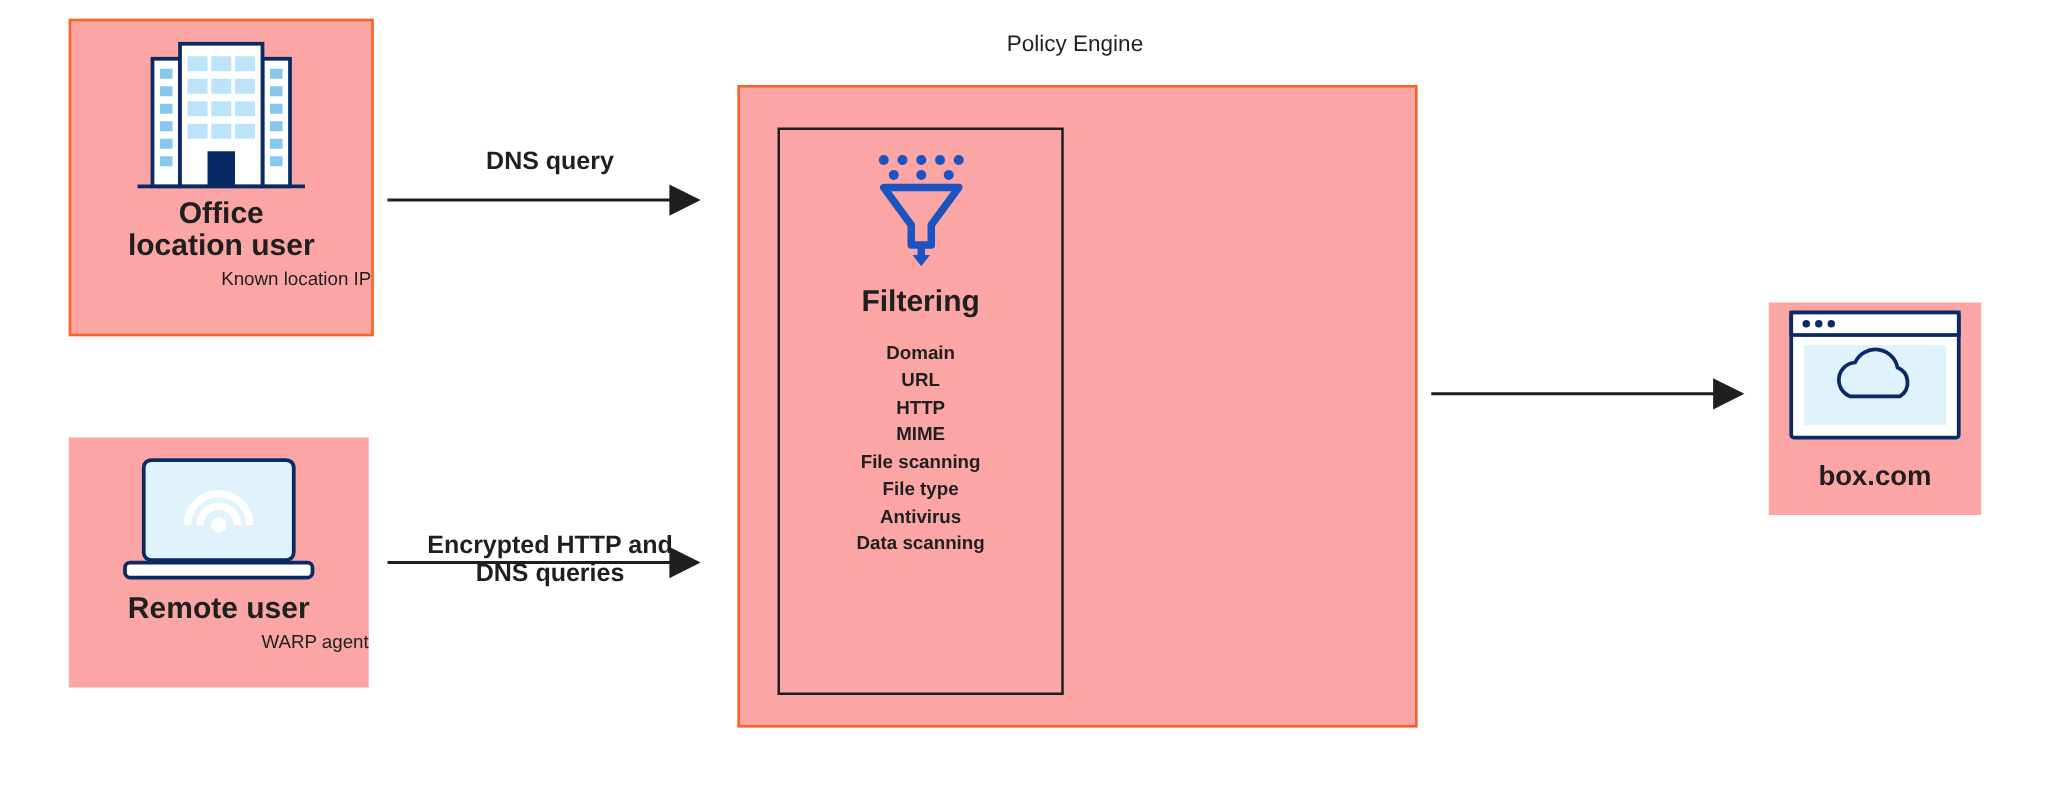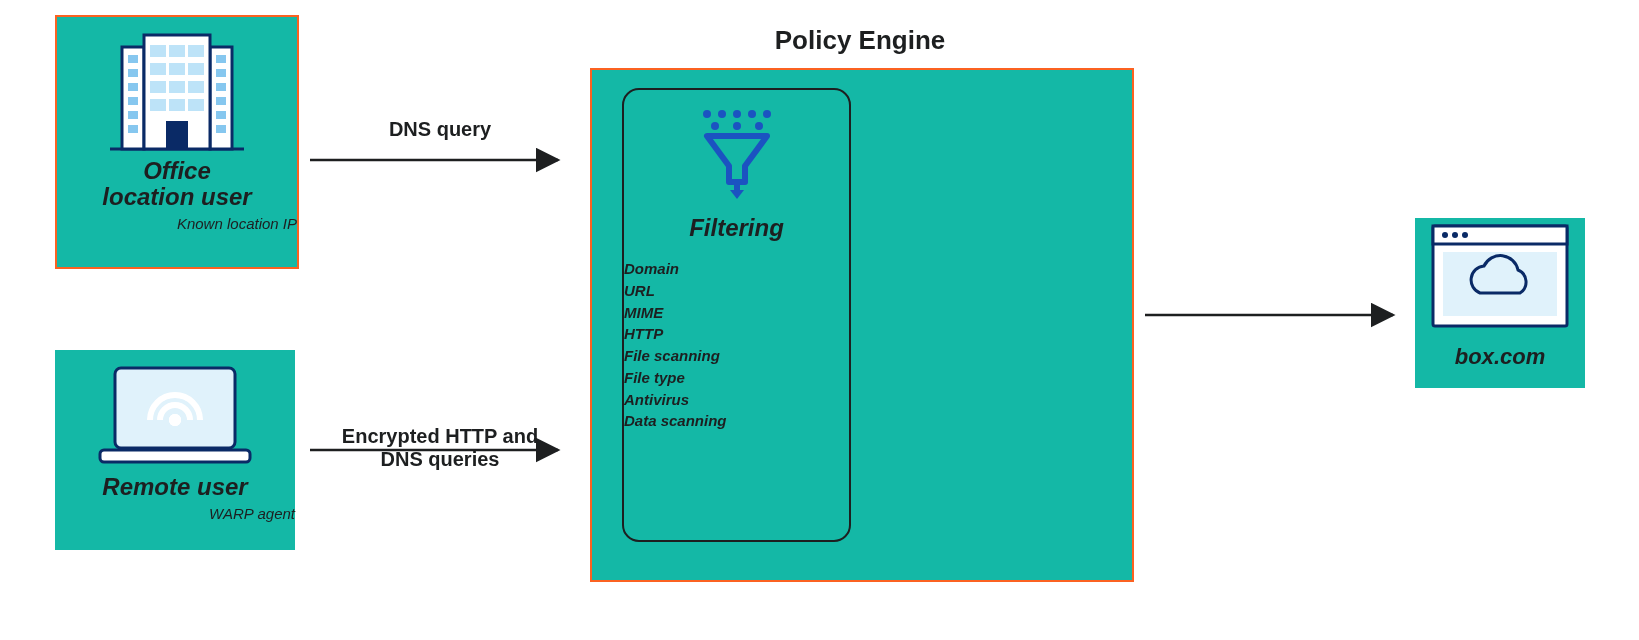--- a/index.html
+++ b/index.html
@@ -1,24 +1,24 @@
 <!DOCTYPE html>
 <html><head>
 <meta charset="utf-8">
 <style>
   html,body{margin:0;padding:0;background:#fff;font-family:-apple-system,BlinkMacSystemFont,"Segoe UI",Helvetica,Arial,sans-serif;color:#1d1f20;}
   .canvas{position:relative;width:1639px;height:640px;}
-  .box{position:absolute;background:#14b8a6;font-style:italic;}
+  .box{position:absolute;background:#fca5a5;}
   .orange{border:2px solid #fb6221;}
   .black{border:2px solid #1d1f20;}
   .title{font-size:24px;font-weight:600;text-align:center;}
   .subtitle{font-size:15px;text-align:right;margin-top:4px;}
   .edge-label{position:absolute;font-size:20px;font-weight:600;text-align:center;}
   .inner-title{font-size:24px;font-weight:600;text-align:center;margin-top:10px;}
-  .list{font-size:15px;font-weight:600;margin-top:16px;line-height:1.45;}
+  .list{font-size:15px;font-weight:600;text-align:center;margin-top:16px;line-height:1.45;}
   svg.icon{display:block;margin:0 auto;}
   svg.arrow{position:absolute;overflow:visible;}
 </style>
 </head>
 <body>
 
 <div class="canvas">
 
   <div class="box orange" style="left:55px;top:15px;width:240px;height:250px;">
     <svg class="icon" width="150" height="130" viewBox="0 0 150 130" style="margin-top:10px;">
@@ -97,64 +97,64 @@
           <path d="M0,0 L10,5 L0,10 z" fill="#1d1f20"></path>
         </marker>
       </defs>
     <line x1="0" y1="15" x2="248" y2="15" stroke="#1d1f20" stroke-width="2.5" marker-end="url(#ah2)"></line>
   </svg>
   <div class="edge-label" style="left:310px;top:393px;width:260px;margin-top:32px;">
     <span>Encrypted HTTP and</span><br>
     <span>DNS queries</span>
   </div>
 
-  <div class="edge-label" style="left:590px;top:25px;width:540px;font-size:26px;font-weight:700;">Policy Engine</div>
+  <div class="edge-label" style="left:590px;top:25px;width:540px;font-size:18px;font-weight:400;">Policy Engine</div>
 
   <div class="box orange" style="left:590px;top:68px;width:540px;height:510px;">
 
-    <div class="box black" style="left:30px;top:18px;width:225px;height:450px;border-radius:17px;">
+    <div class="box black" style="left:30px;top:32px;width:225px;height:450px;">
       <svg class="icon" width="100" height="100" viewBox="0 0 100 100" style="margin-top:14px;">
         <circle cx="20" cy="10" r="4" fill="#1b53c1"></circle>
           <circle cx="35" cy="10" r="4" fill="#1b53c1"></circle>
           <circle cx="50" cy="10" r="4" fill="#1b53c1"></circle>
           <circle cx="65" cy="10" r="4" fill="#1b53c1"></circle>
           <circle cx="80" cy="10" r="4" fill="#1b53c1"></circle>
         <circle cx="28" cy="22" r="4" fill="#1b53c1"></circle>
           <circle cx="50" cy="22" r="4" fill="#1b53c1"></circle>
           <circle cx="72" cy="22" r="4" fill="#1b53c1"></circle>
         <path d="M20 32 L80 32 L58 62 L58 78 L42 78 L42 62 Z" fill="none" stroke="#1b53c1" stroke-width="6" stroke-linejoin="round"></path>
         <line x1="50" y1="78" x2="50" y2="90" stroke="#1b53c1" stroke-width="6"></line>
         <path d="M43 86 L50 95 L57 86 Z" fill="#1b53c1"></path>
       </svg>
       <div class="inner-title">Filtering</div>
       <div class="list">
         <div>Domain</div>
         <div>URL</div>
+        <div>HTTP</div>
         <div>MIME</div>
-        <div>HTTP</div>
         <div>File scanning</div>
         <div>File type</div>
         <div>Antivirus</div>
         <div>Data scanning</div>
       </div>
     </div>
 
 
   </div>
 
   <svg class="arrow" style="left:1145px;top:300px;" width="260" height="30">
     <defs>
         <marker id="ah3" markerWidth="12" markerHeight="12" refX="9" refY="5" orient="auto">
           <path d="M0,0 L10,5 L0,10 z" fill="#1d1f20"></path>
         </marker>
       </defs>
     <line x1="0" y1="15" x2="248" y2="15" stroke="#1d1f20" stroke-width="2.5" marker-end="url(#ah3)"></line>
   </svg>
 
-  <div class="box" style="left:1415px;top:218px;width:170px;height:170px;">
+  <div class="box" style="left:1415px;top:242px;width:170px;height:170px;">
     <svg class="icon" width="150" height="120" viewBox="0 0 150 120">
       <rect x="8" y="8" width="134" height="100" rx="2" fill="#fff" stroke="#0a2a66" stroke-width="3"></rect>
       <rect x="8" y="8" width="134" height="18" fill="#fff" stroke="#0a2a66" stroke-width="3"></rect>
       <circle cx="20" cy="17" r="3" fill="#0a2a66"></circle>
         <circle cx="30" cy="17" r="3" fill="#0a2a66"></circle>
         <circle cx="40" cy="17" r="3" fill="#0a2a66"></circle>
       <rect x="18" y="34" width="114" height="64" fill="#e0f2fb"></rect>
       <path d="M55 75 a14 14 0 0 1 4 -27 a18 18 0 0 1 34 4 a13 13 0 0 1 2 23 Z" fill="#e0f2fb" stroke="#0a2a66" stroke-width="3"></path>
     </svg>
     <div class="title" style="font-size:22px;margin-top:6px;">box.com</div>

